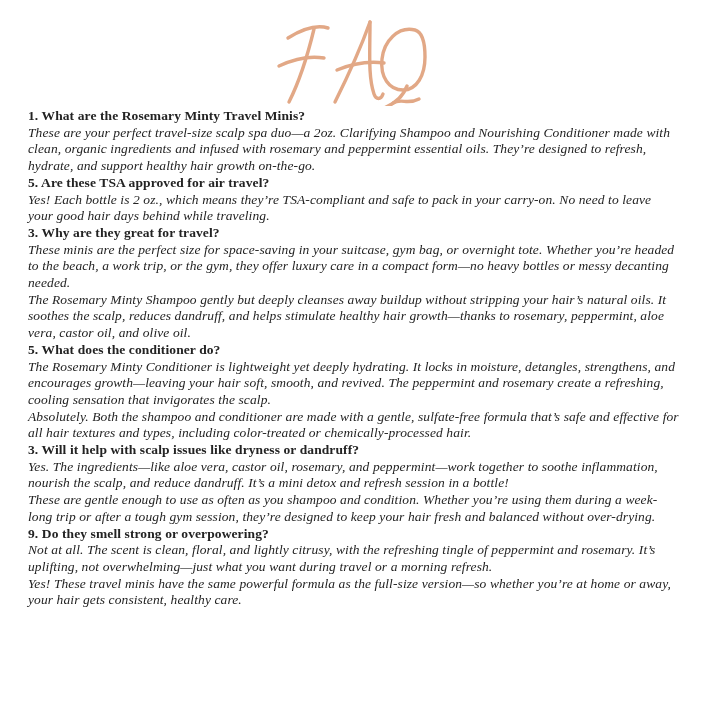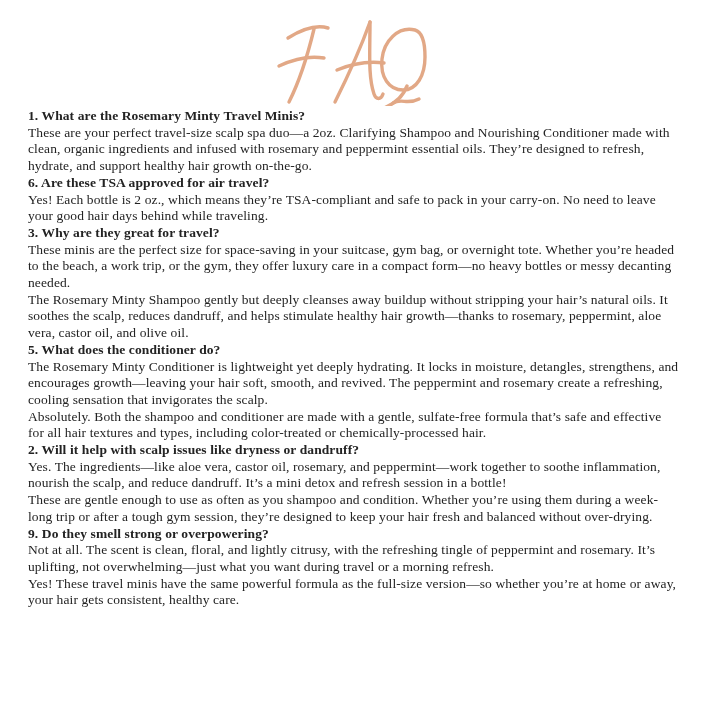--- a/index.html
+++ b/index.html
@@ -43,20 +43,21 @@
     margin: 0;
     font-size: 13.5px;
     line-height: 16.7px;
     letter-spacing: 0.1px;
   }
   .faq-item .q {
     font-weight: 700;
   }
   .faq-item .a {
     font-weight: 400;
+    font-style: italic;
   }
 </style>
 </head>
 <body>
 
 <div class="page">
 
   <div class="title-wrap">
     <span class="sr-only">FAQ</span>
     
@@ -77,21 +78,21 @@
   </div>
 
   <div class="faq-list">
 
       <div class="faq-item">
         <p class="q">1. What are the Rosemary Minty Travel Minis?</p>
         <p class="a">These are your perfect travel-size scalp spa duo—a 2oz. Clarifying Shampoo and Nourishing Conditioner made with clean, organic ingredients and infused with rosemary and peppermint essential oils. They’re designed to refresh, hydrate, and support healthy hair growth on-the-go.</p>
       </div>
 
       <div class="faq-item">
-        <p class="q">6. Are these TSA approved for air travel?</p>
+        <p class="q">5. Are these TSA approved for air travel?</p>
         <p class="a">Yes! Each bottle is 2 oz., which means they’re TSA-compliant and safe to pack in your carry-on. No need to leave your good hair days behind while traveling.</p>
       </div>
 
       <div class="faq-item">
         <p class="q">3. Why are they great for travel?</p>
         <p class="a">These minis are the perfect size for space-saving in your suitcase, gym bag, or overnight tote. Whether you’re headed to the beach, a work trip, or the gym, they offer luxury care in a compact form—no heavy bottles or messy decanting needed.</p>
       </div>
 
       <div class="faq-item">
         <p class="a">The Rosemary Minty Shampoo gently but deeply cleanses away buildup without stripping your hair’s natural oils. It soothes the scalp, reduces dandruff, and helps stimulate healthy hair growth—thanks to rosemary, peppermint, aloe vera, castor oil, and olive oil.</p>
@@ -100,21 +101,21 @@
       <div class="faq-item">
         <p class="q">5. What does the conditioner do?</p>
         <p class="a">The Rosemary Minty Conditioner is lightweight yet deeply hydrating. It locks in moisture, detangles, strengthens, and encourages growth—leaving your hair soft, smooth, and revived. The peppermint and rosemary create a refreshing, cooling sensation that invigorates the scalp.</p>
       </div>
 
       <div class="faq-item">
         <p class="a">Absolutely. Both the shampoo and conditioner are made with a gentle, sulfate-free formula that’s safe and effective for all hair textures and types, including color-treated or chemically-processed hair.</p>
       </div>
 
       <div class="faq-item">
-        <p class="q">2. Will it help with scalp issues like dryness or dandruff?</p>
+        <p class="q">3. Will it help with scalp issues like dryness or dandruff?</p>
         <p class="a">Yes. The ingredients—like aloe vera, castor oil, rosemary, and peppermint—work together to soothe inflammation, nourish the scalp, and reduce dandruff. It’s a mini detox and refresh session in a bottle!</p>
       </div>
 
       <div class="faq-item">
         <p class="a">These are gentle enough to use as often as you shampoo and condition. Whether you’re using them during a week-long trip or after a tough gym session, they’re designed to keep your hair fresh and balanced without over-drying.</p>
       </div>
 
       <div class="faq-item">
         <p class="q">9. Do they smell strong or overpowering?</p>
         <p class="a">Not at all. The scent is clean, floral, and lightly citrusy, with the refreshing tingle of peppermint and rosemary. It’s uplifting, not overwhelming—just what you want during travel or a morning refresh.</p>

